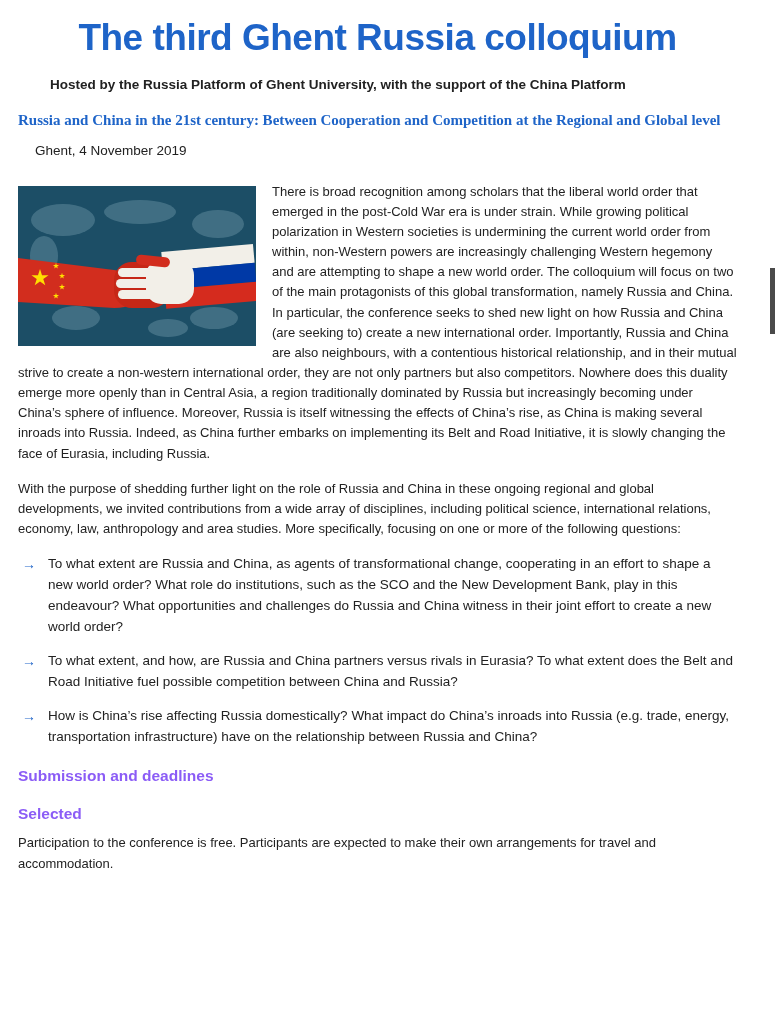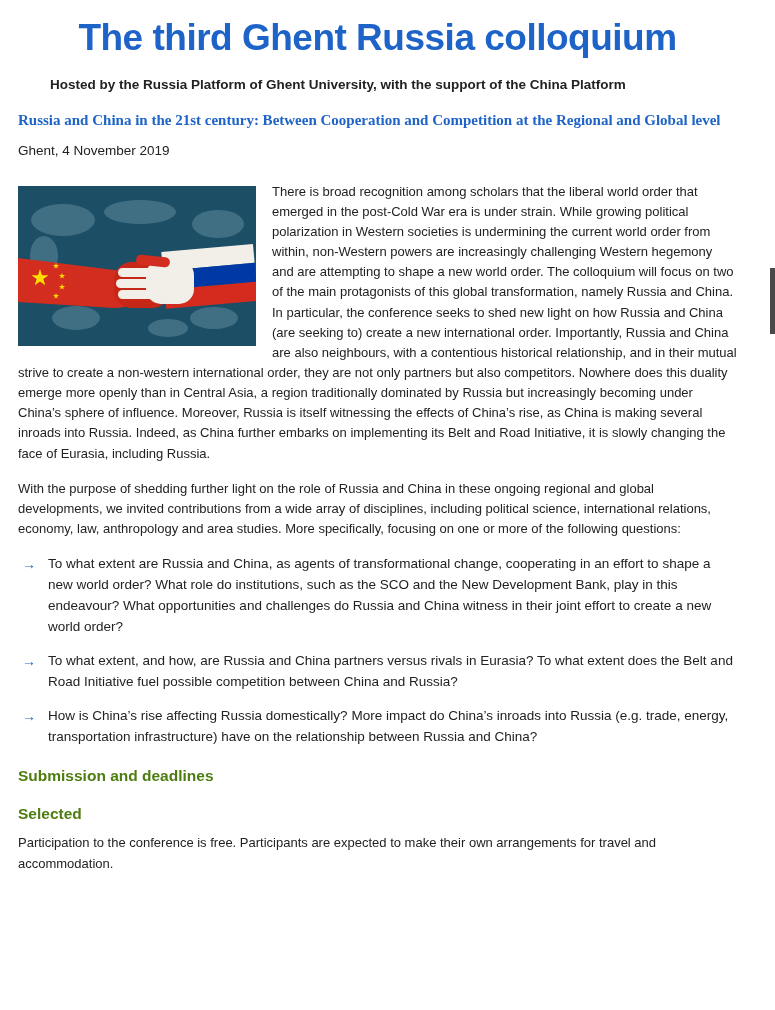--- a/index.html
+++ b/index.html
@@ -31,30 +31,30 @@
   .event-title {
     color: #1E64C8;
     font-weight: 700;
     font-size: 15px;
     line-height: 1.4;
     margin: 0 0 12px 0;
     font-family: Liberation Serif, serif;
   }
   .event-date {
     font-size: 13.5px;
-    margin: 0 0 24px 0;
+    margin: 0 0 24px 17px;
   }
   h2.section-heading-accent {
     color: #1E64C8;
     font-size: 16px;
     font-weight: 700;
     margin: 18px 0 14px 0;
   }
   h3.section-heading {
-    color: #4d7c0f;
+    color: #8b5cf6;
     font-size: 15.5px;
     font-weight: 700;
     margin: 20px 0 10px 0;
   }
   p.body-text {
     font-size: 13px;
     line-height: 1.55;
     margin: 0 0 15px 0;
   }
   figure.theme-figure {
@@ -165,21 +165,21 @@
     <li>
       <span class="arrow-bullet">→</span>
       <span>To what extent are Russia and China, as agents of transformational change, cooperating in an effort to shape a new world order? What role do institutions, such as the SCO and the New Development Bank, play in this endeavour? What opportunities and challenges do Russia and China witness in their joint effort to create a new world order?</span>
     </li>
     <li>
       <span class="arrow-bullet">→</span>
       <span>To what extent, and how, are Russia and China partners versus rivals in Eurasia? To what extent does the Belt and Road Initiative fuel possible competition between China and Russia?</span>
     </li>
     <li>
       <span class="arrow-bullet">→</span>
-      <span>How is China’s rise affecting Russia domestically? More impact do China’s inroads into Russia (e.g. trade, energy, transportation infrastructure) have on the relationship between Russia and China?</span>
+      <span>How is China’s rise affecting Russia domestically? What impact do China’s inroads into Russia (e.g. trade, energy, transportation infrastructure) have on the relationship between Russia and China?</span>
     </li>
   </ul>
 
 
   <h3 class="section-heading">Submission and deadlines</h3>
 
   <h3 class="section-heading">Selected</h3>
   <p class="body-text">Participation to the conference is free. Participants are expected to make their own arrangements for travel and accommodation.</p>
 
 </div>

